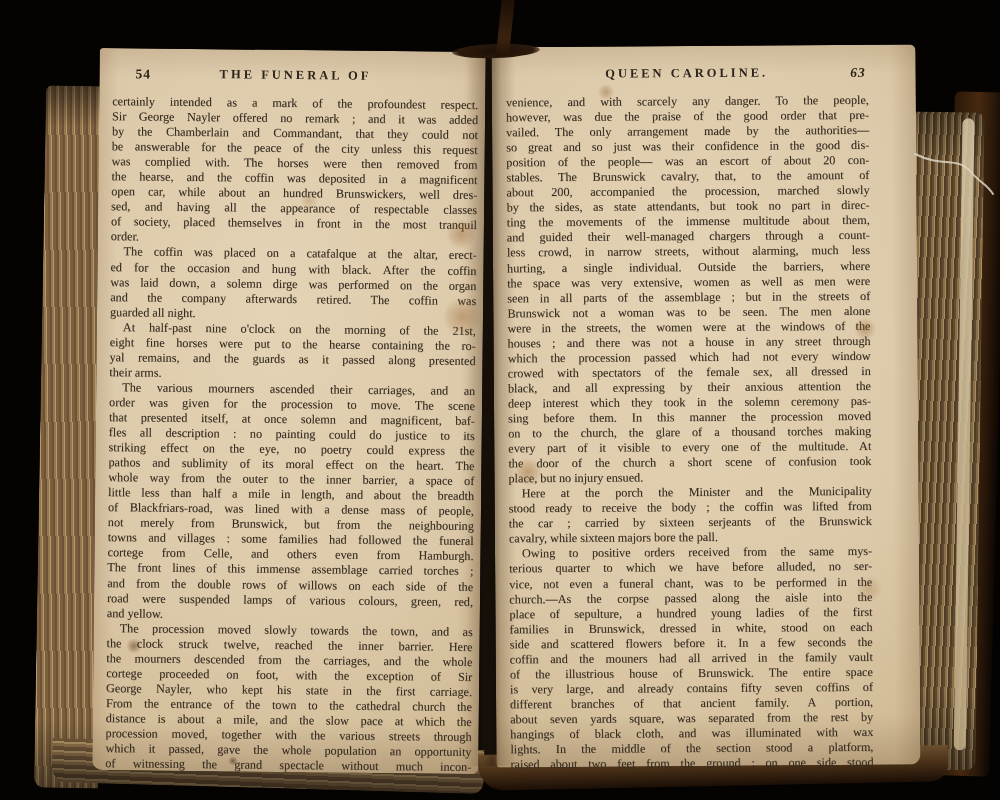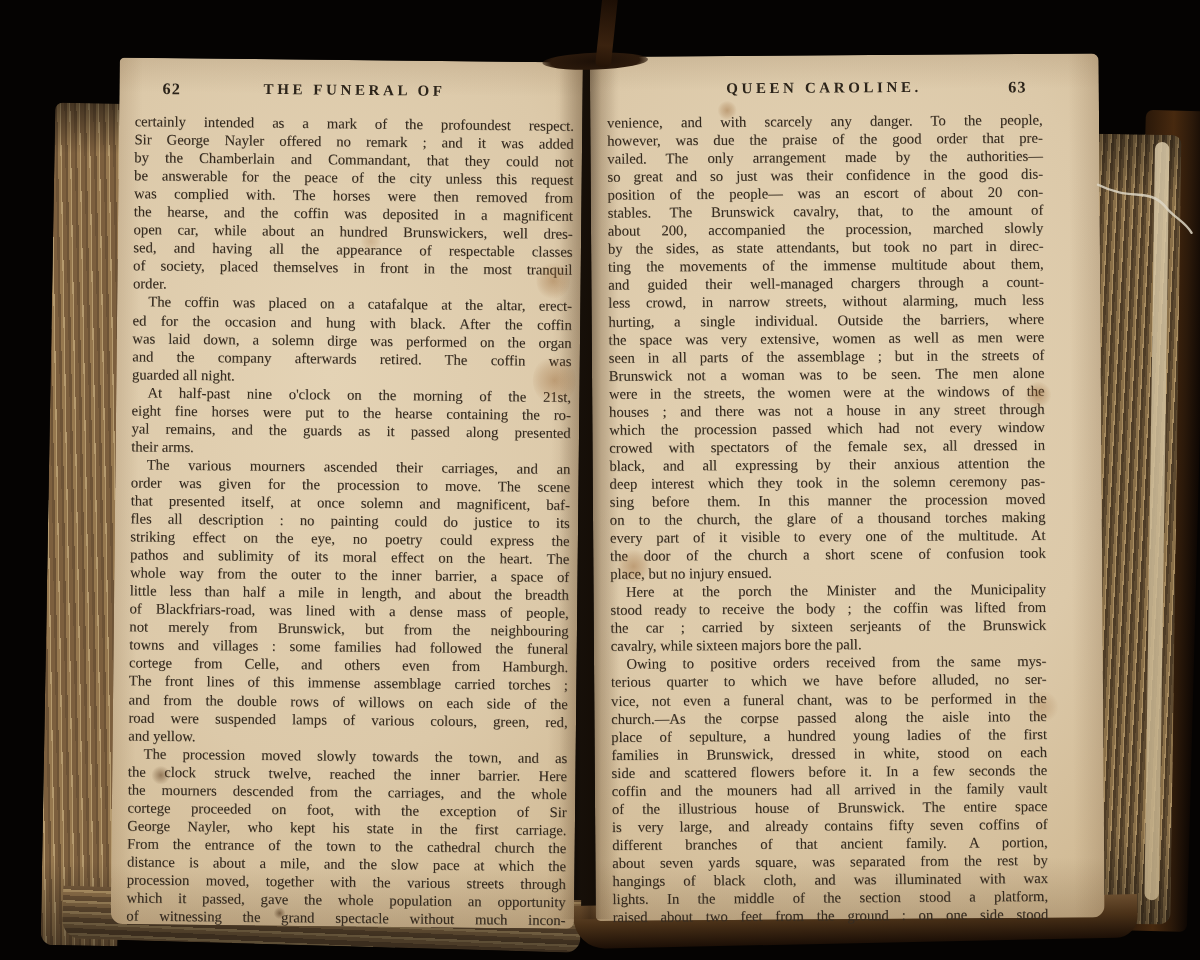--- a/index.html
+++ b/index.html
@@ -62,21 +62,21 @@
   }
   .page-left  { left:96px;  top:50px; width:386px; height:722px; transform:rotate(.6deg);  border-radius:4px 2px 6px 10px; }
   .page-right { left:494px; top:46px; width:424px; height:720px; transform:rotate(-.4deg); border-radius:2px 6px 10px 4px; }
 
   .header { position:relative; height:17px; font-weight:bold; font-size:12.5px; letter-spacing:2.5px; color:#2c241a; }
   .page-left  .header { margin:18px 8px 11px 14px; }
   .page-right .header { margin:20px 48px 11px 14px; }
   .running { position:absolute; left:0; right:0; text-align:center; letter-spacing:3px; }
   .pagenum { font-size:13.5px; letter-spacing:1px; }
   .pagenum.pn-left  { left:22px; }
-  .pagenum.pn-right { right:12px; }
+  .pagenum.pn-right { right:2px;font-style:italic; }
 
   .body { position:relative; font-size:12.2px; line-height:15.05px; }
   .page-left  .body { margin:0 7px 0 13px; }
   .page-right .body { margin:0 47px 0 14px; }
   .line { position:relative; text-align:justify; text-align-last:justify; white-space:normal;
           text-shadow:.3px .3px 0 rgba(66,54,40,.35); }
   .line.indent  { text-indent:13px; }
   .line.endline { text-align-last:left; }
 
   
@@ -116,21 +116,21 @@
 <div class="scene">
 
   <div class="cover-right"></div>
   <div class="fore-edge-left"></div>
   <div class="stack-right"></div>
   <div class="bottom-edge-left"></div>
   <div class="bottom-edge-right"></div>
 
   <div class="page page-left">
     <div class="header">
-      <span class="pagenum pn-left">62</span>
+      <span class="pagenum pn-left">54</span>
       <span class="running">THE FUNERAL OF</span>
     </div>
     <div class="body">
         <div class="line">certainly intended as a mark of the profoundest respect.</div>
         <div class="line">Sir George Nayler offered no remark ; and it was added</div>
         <div class="line">by the Chamberlain and Commandant, that they could not</div>
         <div class="line">be answerable for the peace of the city unless this request</div>
         <div class="line">was complied with. The horses were then removed from</div>
         <div class="line">the hearse, and the coffin was deposited in a magnificent</div>
         <div class="line">open car, while about an hundred Brunswickers, well dres-</div>

